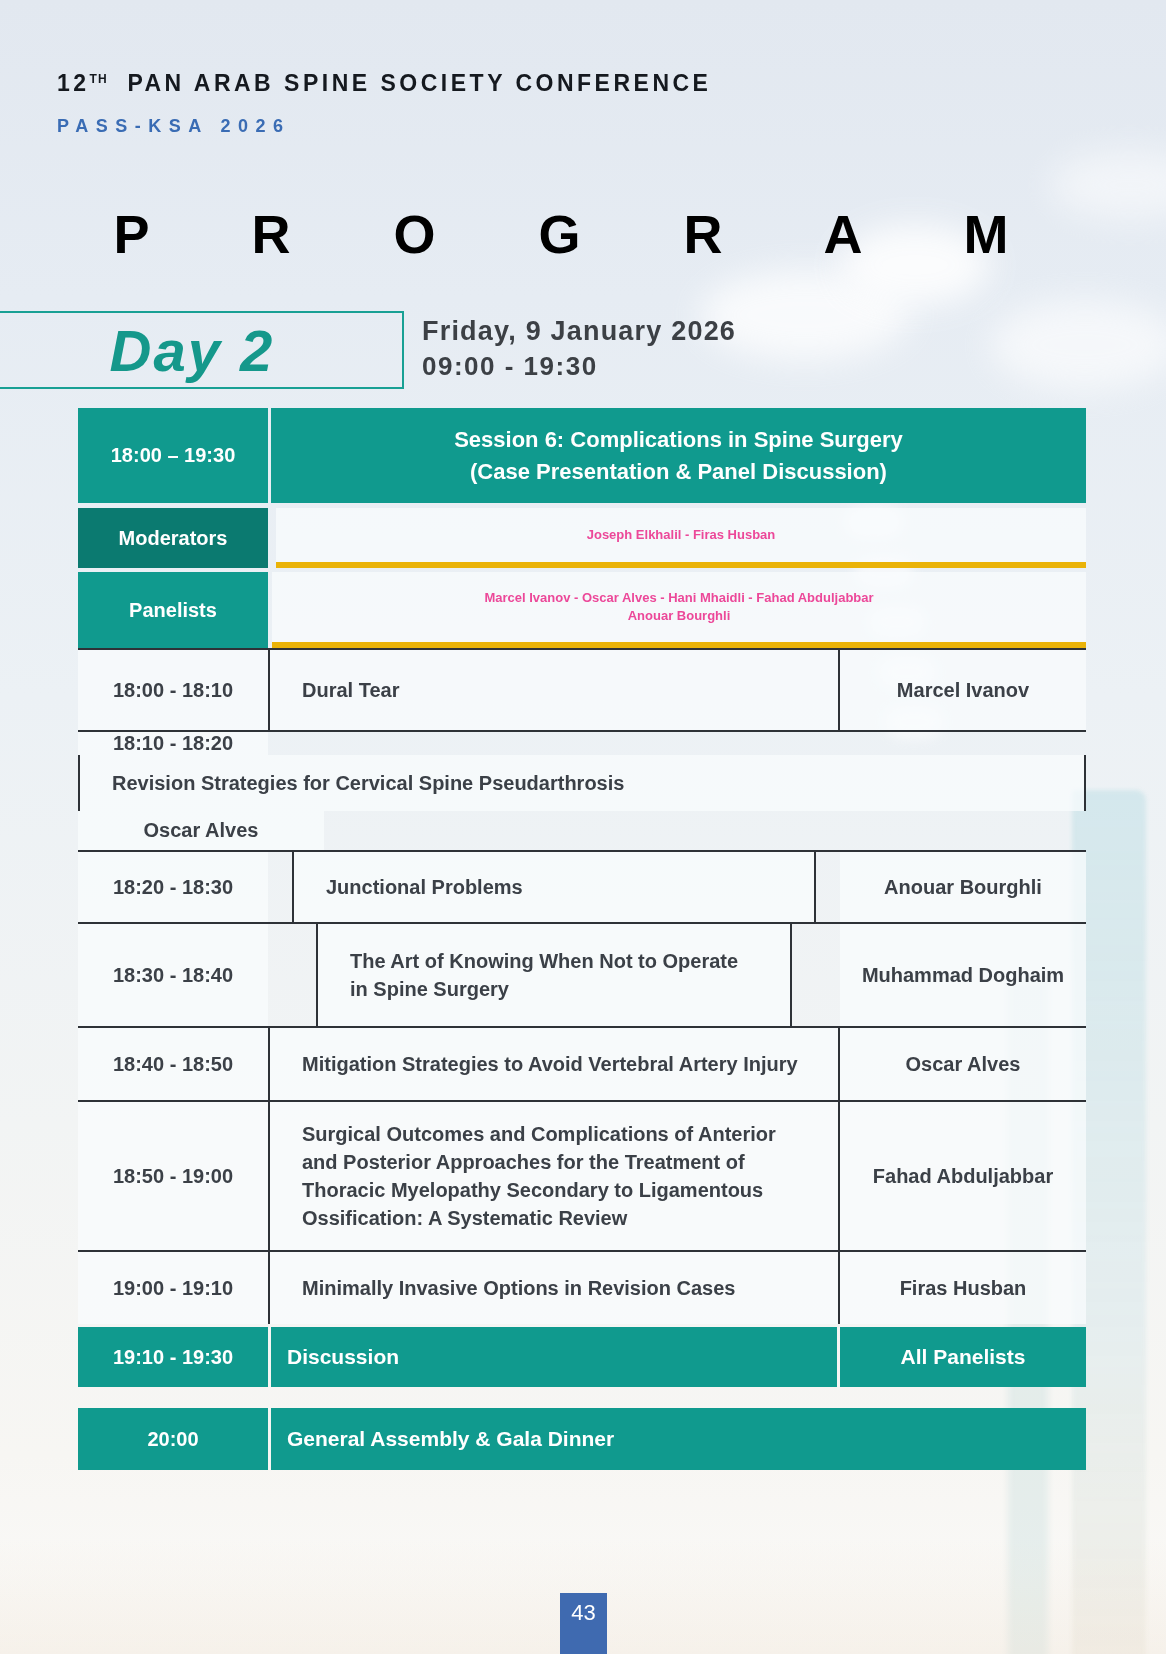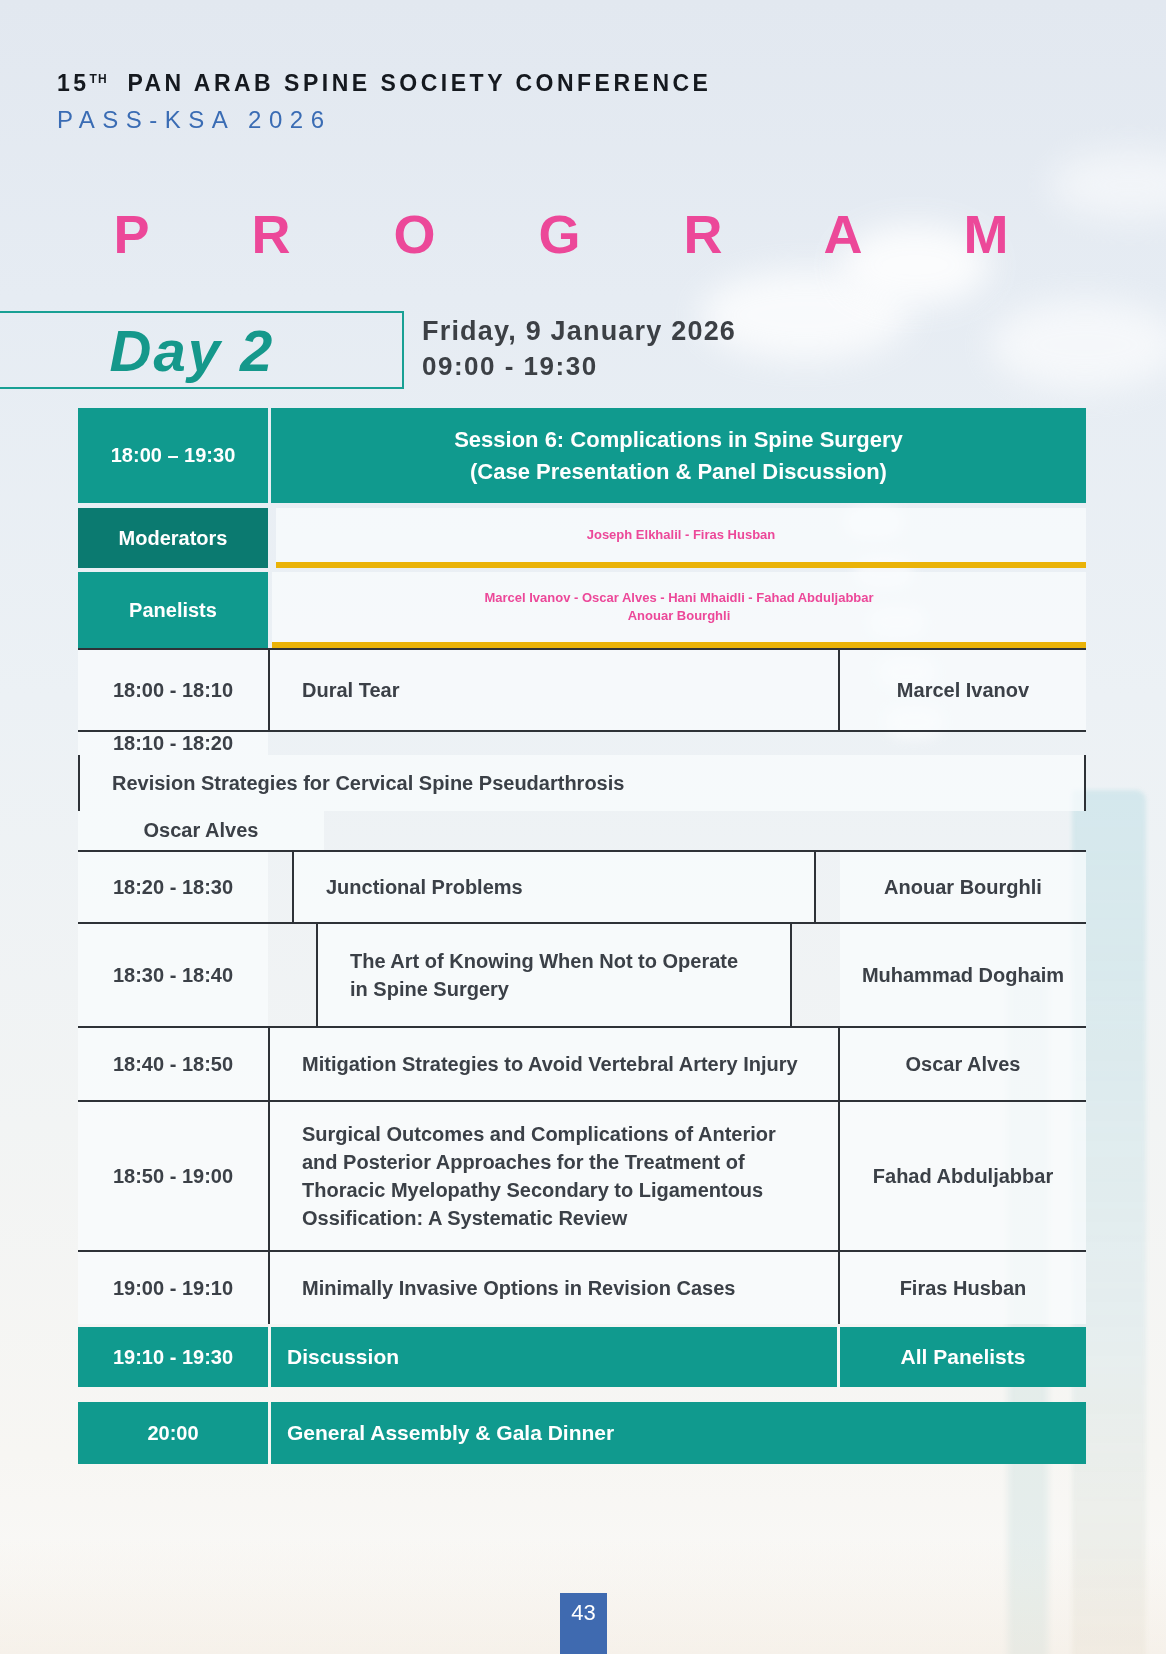--- a/index.html
+++ b/index.html
@@ -33,26 +33,26 @@
     background:linear-gradient(180deg,rgba(255,255,255,0),rgba(236,224,208,.35));
   }
   
   .header { position:absolute; left:57px; top:70px; }
   .conf-title {
     font-size:23px; font-weight:800; letter-spacing:3.5px; color:#15191f;
     font-stretch:condensed; white-space:nowrap;
   }
   .conf-title sup { font-size:12px; letter-spacing:1px; vertical-align:8px; }
   .conf-sub {
-    margin-top:9px; font-size:24px; font-weight:400; letter-spacing:7.5px; color:#3a6cb4;
+    margin-top:19px; font-size:18px; font-weight:700; letter-spacing:7.5px; color:#3a6cb4;
   }
   
   .program-title {
     position:absolute; left:0; top:203px; width:1166px;
-    text-align:center; font-size:54px; font-weight:800; color:#ec4899;
+    text-align:center; font-size:54px; font-weight:800; color:#000000;
     letter-spacing:44px; font-stretch:condensed;
   }
   
   .day-box {
     position:absolute; left:0; top:311px; width:404px; height:78px;
     border:2px solid #18a094; border-left:none;
     display:flex; align-items:center; justify-content:center;
   }
   .day-label {
     font-size:58px; font-weight:800; font-style:italic; color:#15988b;
@@ -90,21 +90,21 @@
   .h-revis   { min-height:80px;flex-direction:column; }
   .h-junct   { min-height:72px;gap:24px; }
   .h-art     { min-height:104px;gap:48px; }
   .h-mitig   { min-height:74px; }
   .h-surg    { min-height:150px; }
   .h-minim   { min-height:74px; }
   .discussion-row { min-height:60px; margin-top:3px; }
   .discussion-row .c-time { font-size:20px; font-weight:700; }
   .discussion-row .c-topic { font-size:21px; font-weight:700; padding:8px 16px; }
   .discussion-row .c-speaker { font-size:21px; font-weight:700; }
-  .gala-row { min-height:62px; margin-top:15px; }
+  .gala-row { min-height:62px; margin-top:21px; }
   .gala-row .c-time { font-size:20px; font-weight:700; }
   .gala-row .c-topic { font-size:21px; font-weight:700; padding:8px 16px; }
   
   .page-badge {
     position:absolute; left:560px; top:1593px; width:47px; height:61px;
     background:#3f6ab0; color:#ffffff; font-size:22px; font-weight:400;
     display:flex; justify-content:center; padding-top:7px;
   }
 </style>
 </head>
@@ -117,21 +117,21 @@
 <div class="bg spine-blob" style="left:845px;top:505px;"></div>
 <div class="bg spine-blob" style="left:855px;top:555px;"></div>
 <div class="bg spine-blob" style="left:868px;top:605px;"></div>
 <div class="bg spine-blob" style="left:878px;top:655px;"></div>
 <div class="bg spine-blob" style="left:885px;top:705px;"></div>
 <div class="bg tower"></div>
 <div class="bg tower2"></div>
 <div class="bg bottom-glow"></div>
 
 <div class="header">
-  <div class="conf-title"><span>15</span><sup>TH</sup>&nbsp;&nbsp;<span>PAN ARAB SPINE SOCIETY CONFERENCE</span></div>
+  <div class="conf-title"><span>12</span><sup>TH</sup>&nbsp;&nbsp;<span>PAN ARAB SPINE SOCIETY CONFERENCE</span></div>
   <div class="conf-sub">PASS-KSA 2026</div>
 </div>
 
 <div class="program-title">P R O G R A M</div>
 
 <div class="day-box">
   <div class="day-label">Day 2</div>
 </div>
 <div class="date-block">
   <div class="date-line1">Friday, 9 January 2026</div>

